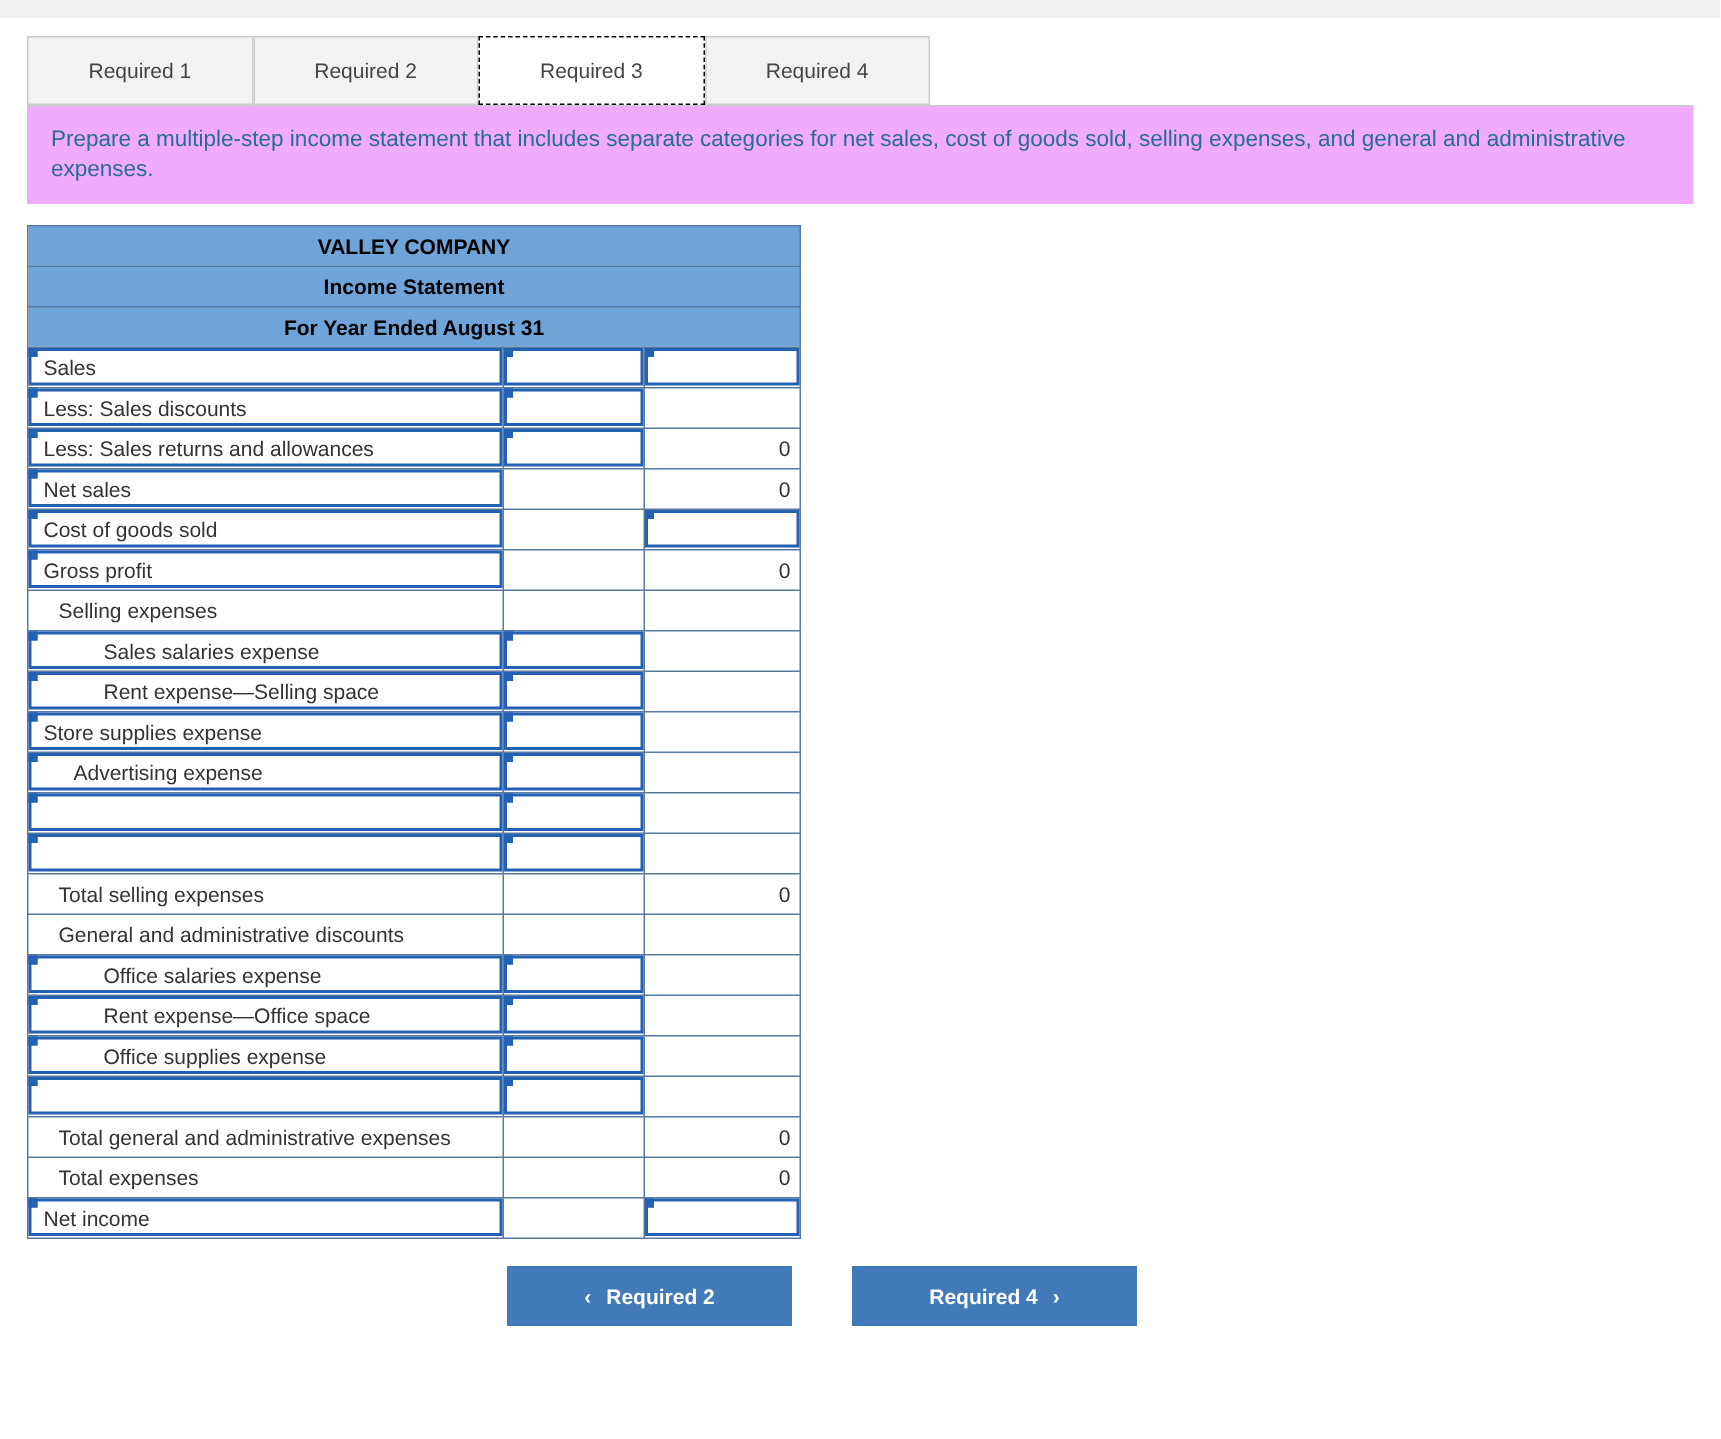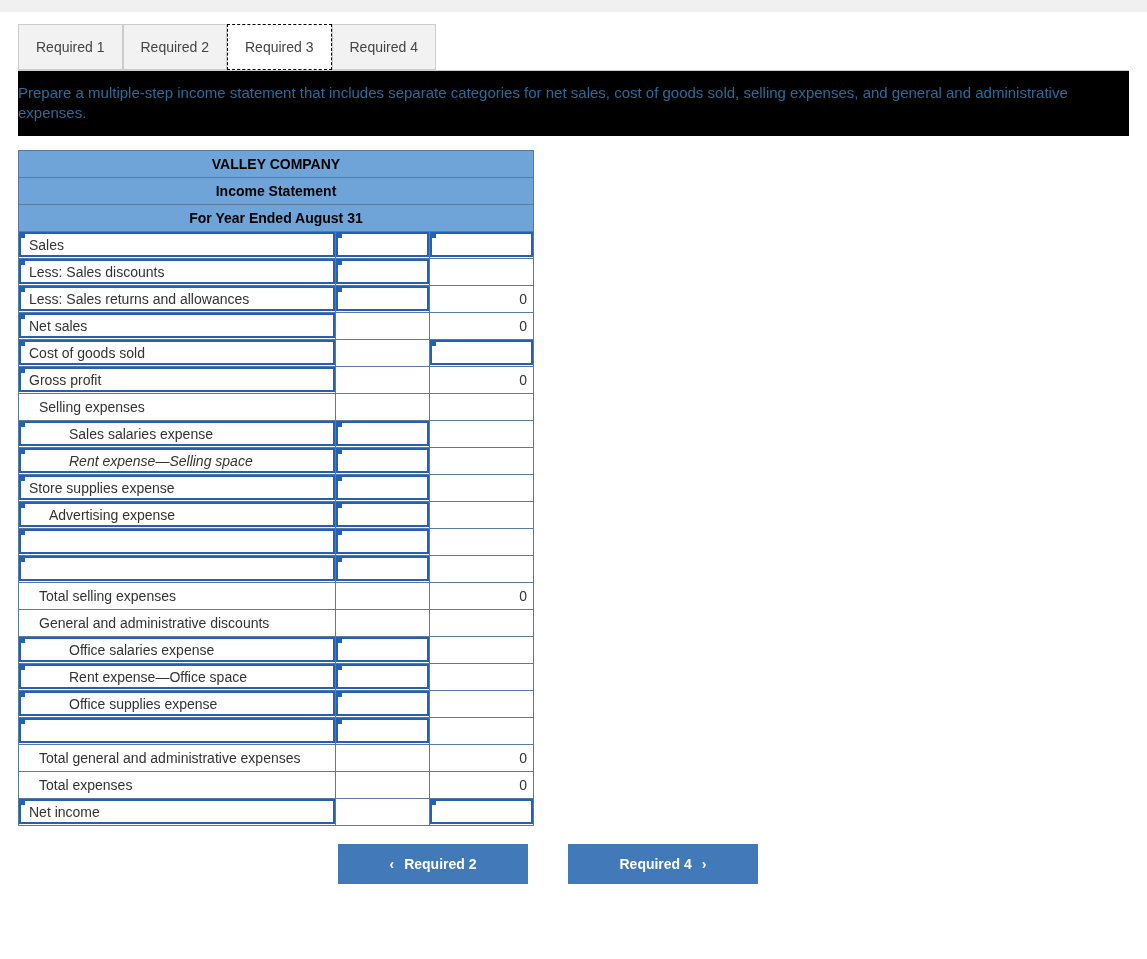--- a/index.html
+++ b/index.html
@@ -17,37 +17,37 @@
     margin-bottom: 12px;
   }
   .container {
     padding: 0 18px 30px 18px;
   }
   .tabs {
     display: flex;
     gap: 0;
   }
   .tab {
-    padding: 14px 17px;
+    padding: 14px 40px;
     background: #f2f2f2;
     border: 1px solid #ccc;
     font-size: 14px;
     cursor: pointer;
     color: #444;
   }
   .tab.active {
     background: #fff;
     border: 1px dashed #000;
     position: relative;
     z-index: 2;
   }
   .instruction {
-    background: #000000;
+    background: #f0abfc;
     color: #2b6a99;
-    padding: 12px 0;
+    padding: 12px 16px;
     font-size: 15px;
     line-height: 1.35;
     border-top: 1px solid #ccc;
   }
   .worksheet {
     margin-top: 14px;
     border-collapse: collapse;
     width: 516px;
   }
   .worksheet td, .worksheet th {
@@ -243,21 +243,21 @@
               <div class="field-tri"></div>
               <div class="field-text"></div>
             </div>
           </td>
           <td class="plain-cell right-val col-right"></td>
         </tr>
         <tr>
           <td class="field-cell col-label">
             <div class="field-inner">
               <div class="field-tri"></div>
-              <div class="field-text" style="padding-left: 48px; font-style: italic;">Rent expense—Selling space</div>
+              <div class="field-text" style="padding-left: 48px;">Rent expense—Selling space</div>
             </div>
           </td>
           <td class="field-cell col-mid">
             <div class="field-inner">
               <div class="field-tri"></div>
               <div class="field-text"></div>
             </div>
           </td>
           <td class="plain-cell right-val col-right"></td>
         </tr>

